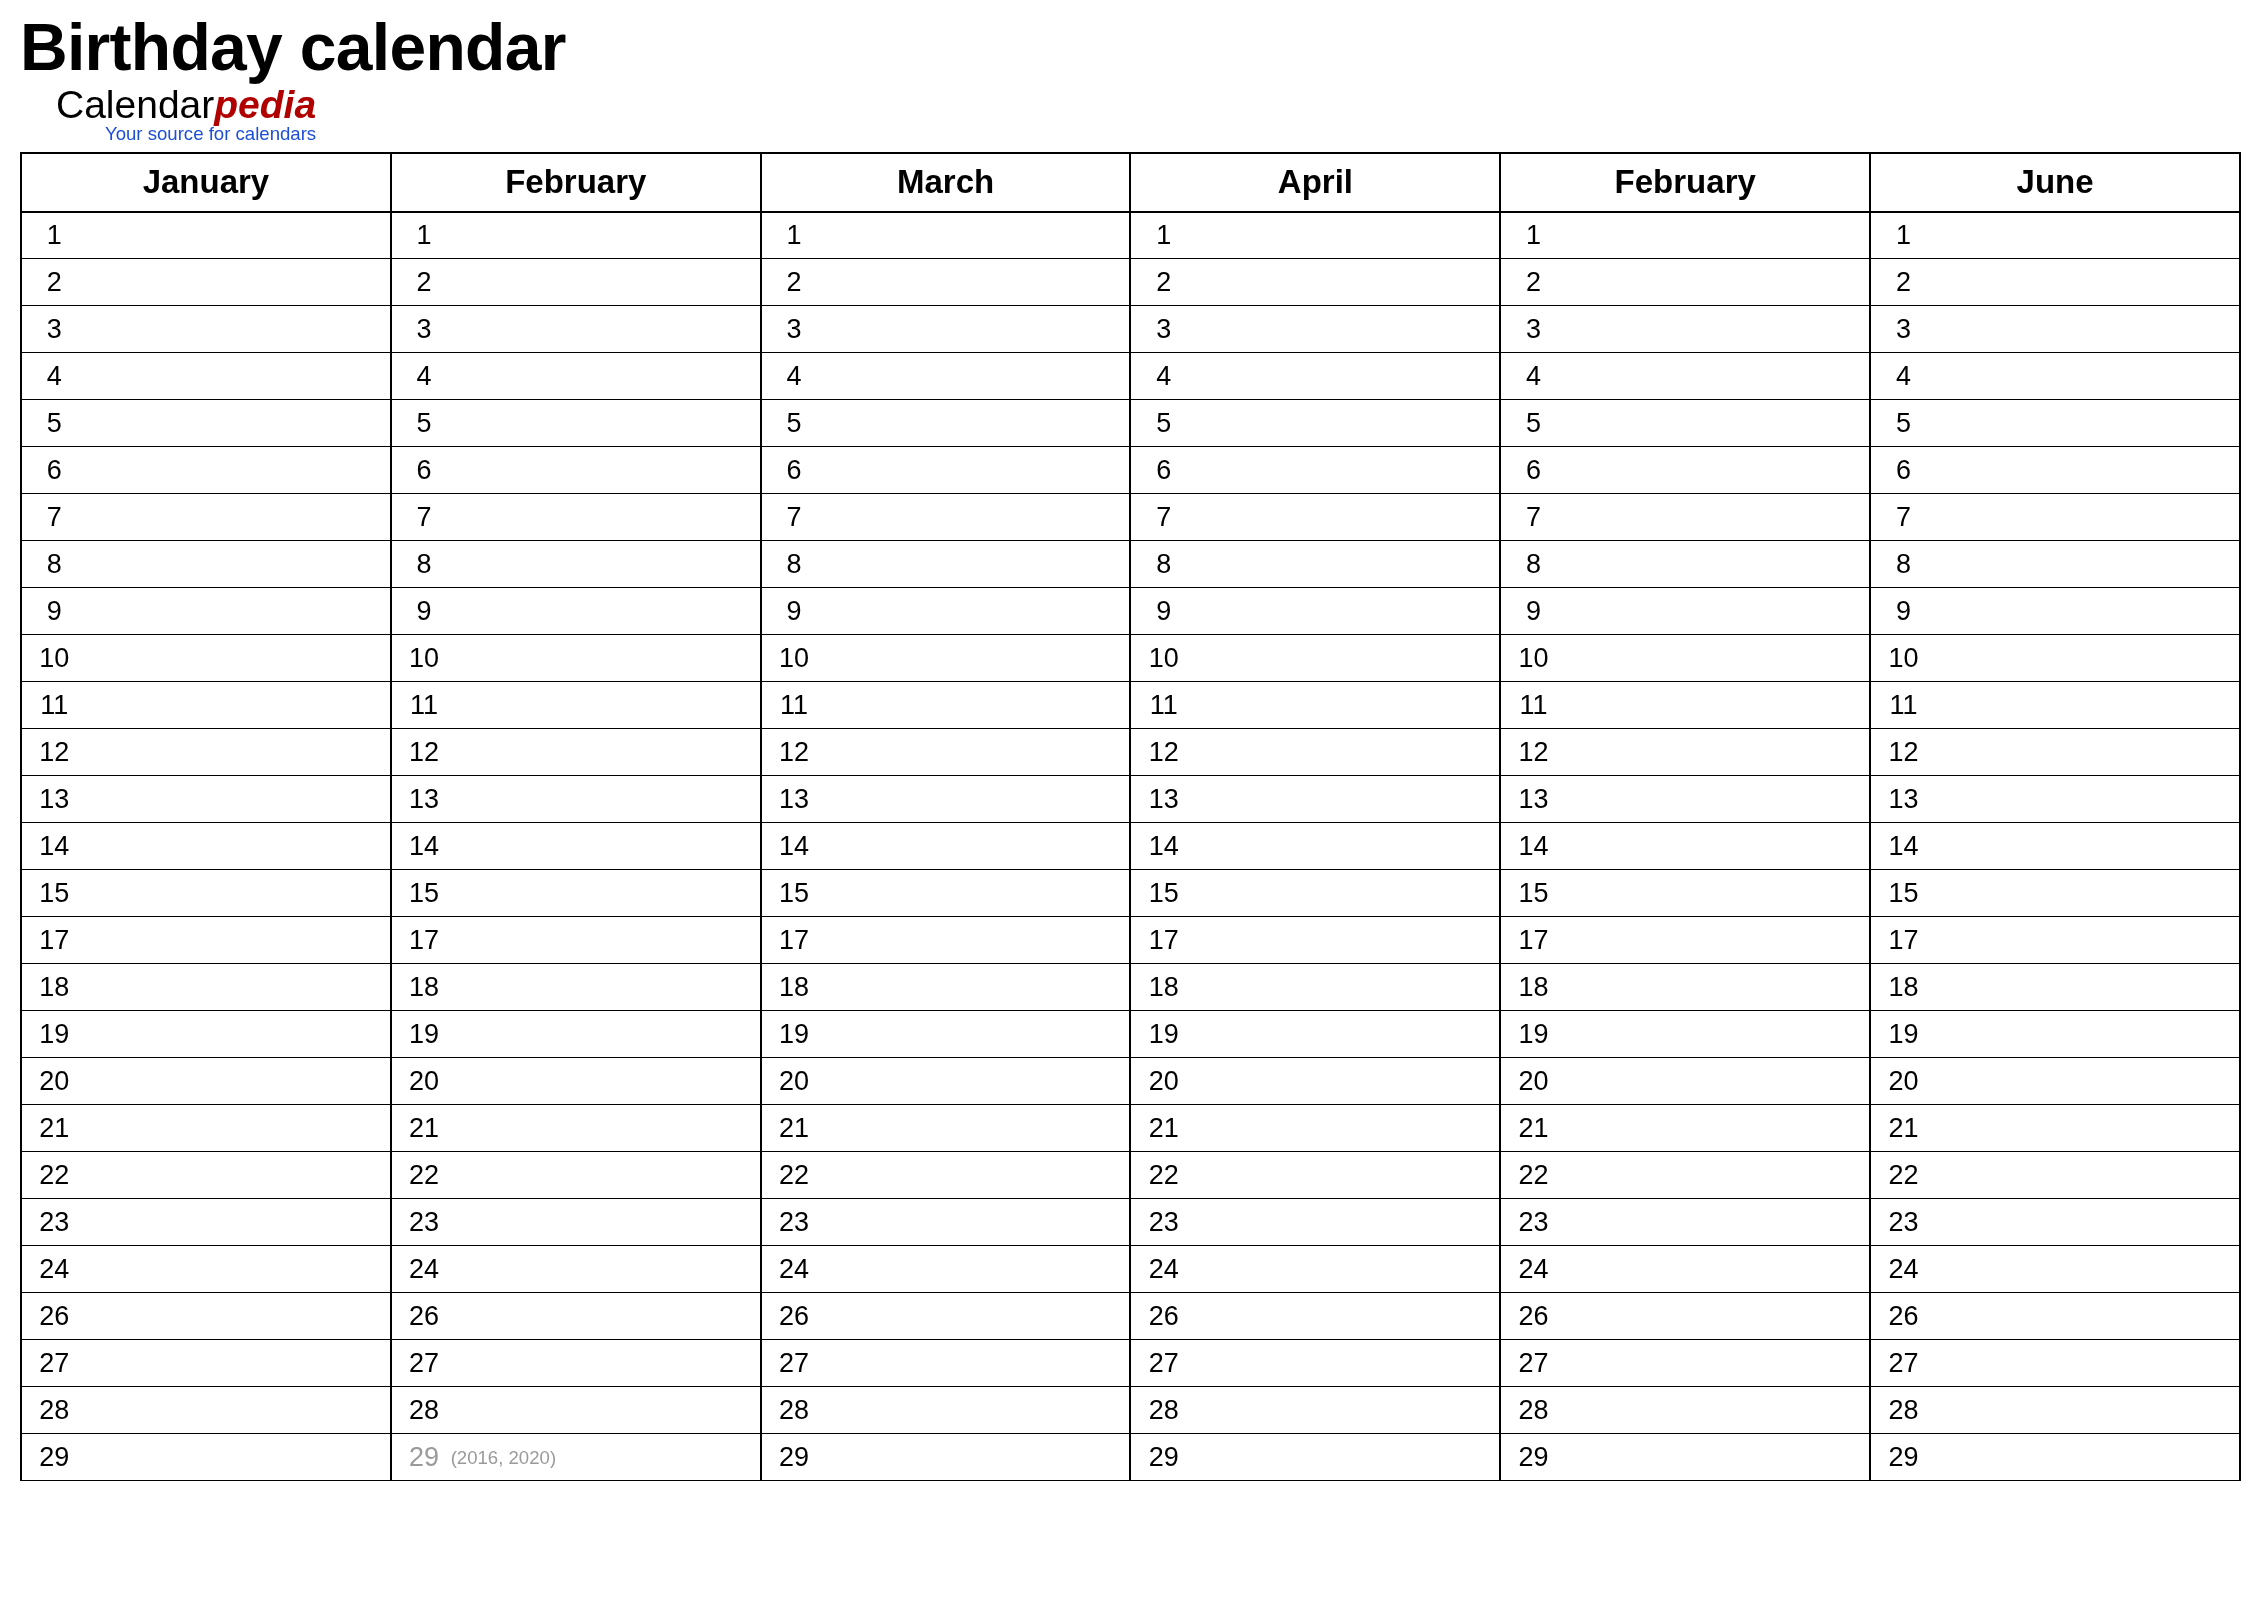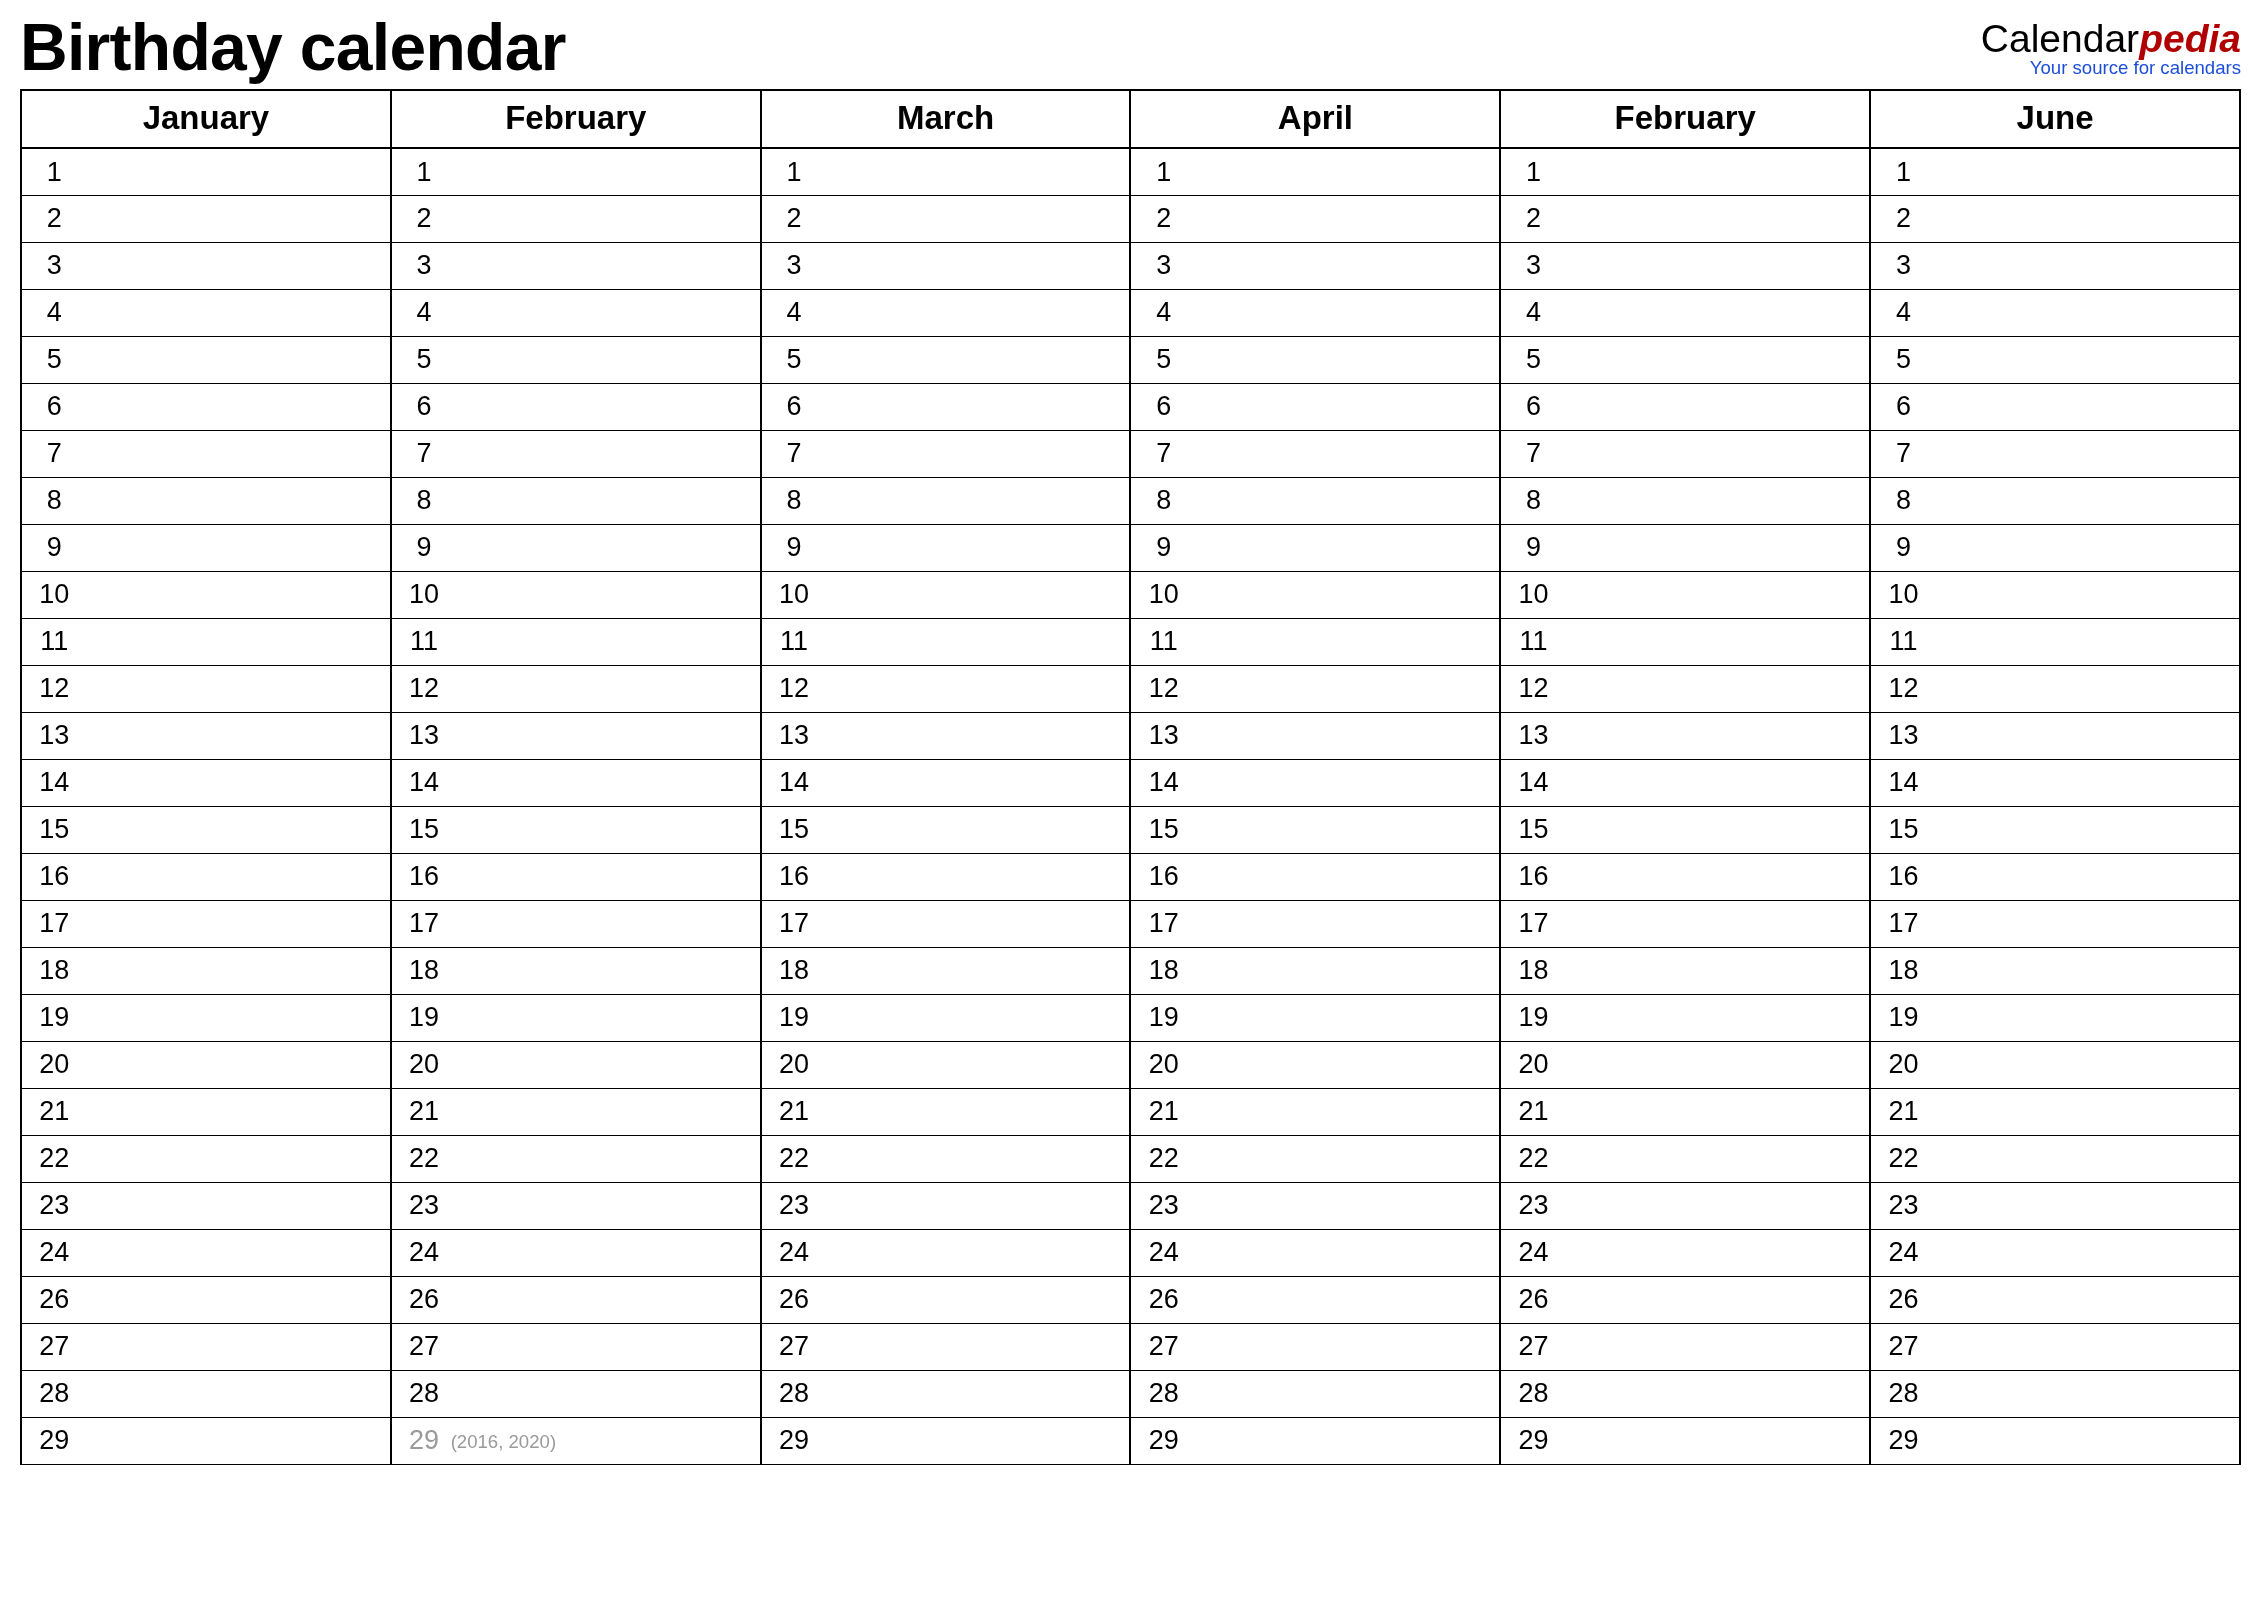--- a/index.html
+++ b/index.html
@@ -8,20 +8,21 @@
     font-family: Arial, Helvetica, sans-serif;
     background: #fff;
     padding: 14.3px 20px;
     width: 2261px;
   }
   .header {
     display: flex;
     justify-content: space-between;
     align-items: flex-start;
     margin-bottom: 8.6px;
+    flex-direction: column;
   }
   .title {
     font-size: 66px;
     font-weight: 700;
     letter-spacing: -0.7px;
     color: #000;
     line-height: 1;
   }
   .brand {
     text-align: right;
@@ -223,28 +224,20 @@
       </tr>
       <tr>
         <td><span class="daynum">15</span></td>
         <td><span class="daynum">15</span></td>
         <td><span class="daynum">15</span></td>
         <td><span class="daynum">15</span></td>
         <td><span class="daynum">15</span></td>
         <td><span class="daynum">15</span></td>
       </tr>
       <tr>
-        <td><span class="daynum">16</span></td>
-        <td><span class="daynum">16</span></td>
-        <td><span class="daynum">16</span></td>
-        <td><span class="daynum">16</span></td>
-        <td><span class="daynum">16</span></td>
-        <td><span class="daynum">16</span></td>
-      </tr>
-      <tr>
         <td><span class="daynum">17</span></td>
         <td><span class="daynum">17</span></td>
         <td><span class="daynum">17</span></td>
         <td><span class="daynum">17</span></td>
         <td><span class="daynum">17</span></td>
         <td><span class="daynum">17</span></td>
       </tr>
       <tr>
         <td><span class="daynum">18</span></td>
         <td><span class="daynum">18</span></td>

